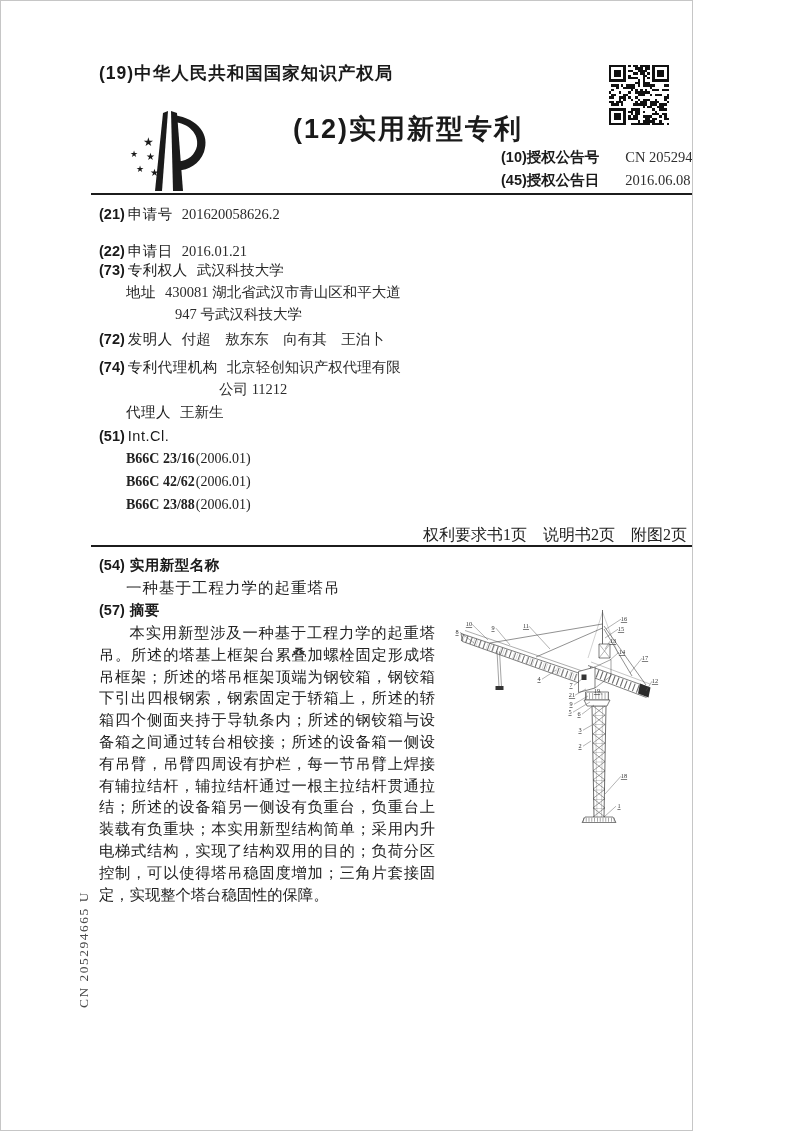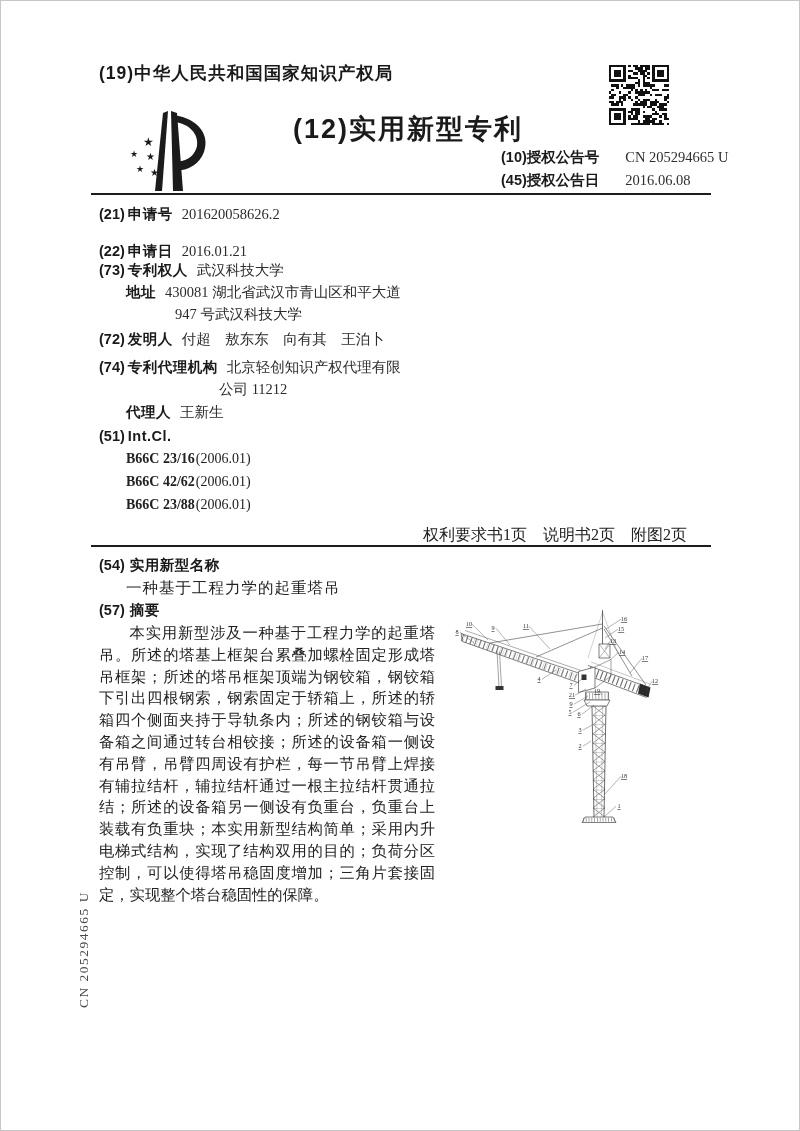--- a/index.html
+++ b/index.html
@@ -1,28 +1,28 @@
 <!DOCTYPE html>
 <html><head>
 <meta charset="utf-8">
 <style>
   html,body{margin:0;padding:0;background:#ffffff;}
-  .page{position:relative;width:800px;height:1131px;background:#fff;
+  .page{position:relative;width:693px;height:1131px;background:#fff;
         box-sizing:border-box;border:1px solid #c6c6c6;overflow:hidden;
         font-family:"Liberation Sans",sans-serif;color:#1a1a1a;}
   .abs{position:absolute;white-space:nowrap;}
   .office{left:98px;top:60px;font-size:17.5px;font-weight:bold;letter-spacing:1px;}
   .doctype{left:292px;top:110px;font-size:27px;font-weight:bold;letter-spacing:2px;}
   .pubrow{font-size:14.5px;}
   .pubrow .lab{font-weight:bold;margin-right:22px;}
   .pubrow .val{font-family:"Liberation Serif",serif;color:#2e2e2e;}
   .rule{position:absolute;left:90px;width:620px;height:2px;background:#1c1c1c;}
   .bib{font-size:14.5px;}
   .bib .num{font-weight:bold;margin-right:3px;}
-  .bib .lab{font-weight:bold;margin-right:9px;letter-spacing:0.5px;}
+  .bib .lab{font-weight:normal;margin-right:9px;letter-spacing:0.5px;}
   .bib .val{font-family:"Liberation Serif",serif;color:#2b2b2b;}
   .ipc{font-size:14px;font-family:"Liberation Serif",serif;color:#222;}
   .ipc .cls{font-weight:bold;margin-right:1px;}
   .pagesinfo{left:390px;top:524px;width:296px;text-align:right;
              font-size:16px;font-family:"Liberation Serif",serif;color:#222;}
   .sechead{font-size:14.5px;}
   .sechead .num{font-weight:bold;margin-right:5px;}
   .sechead .lab{font-weight:bold;letter-spacing:0.5px;}
   .titleline{left:125px;top:577px;font-size:15.5px;font-family:"Liberation Serif",serif;color:#222;letter-spacing:1px;}
   .abstract{left:98px;top:621px;width:336px;white-space:normal;

